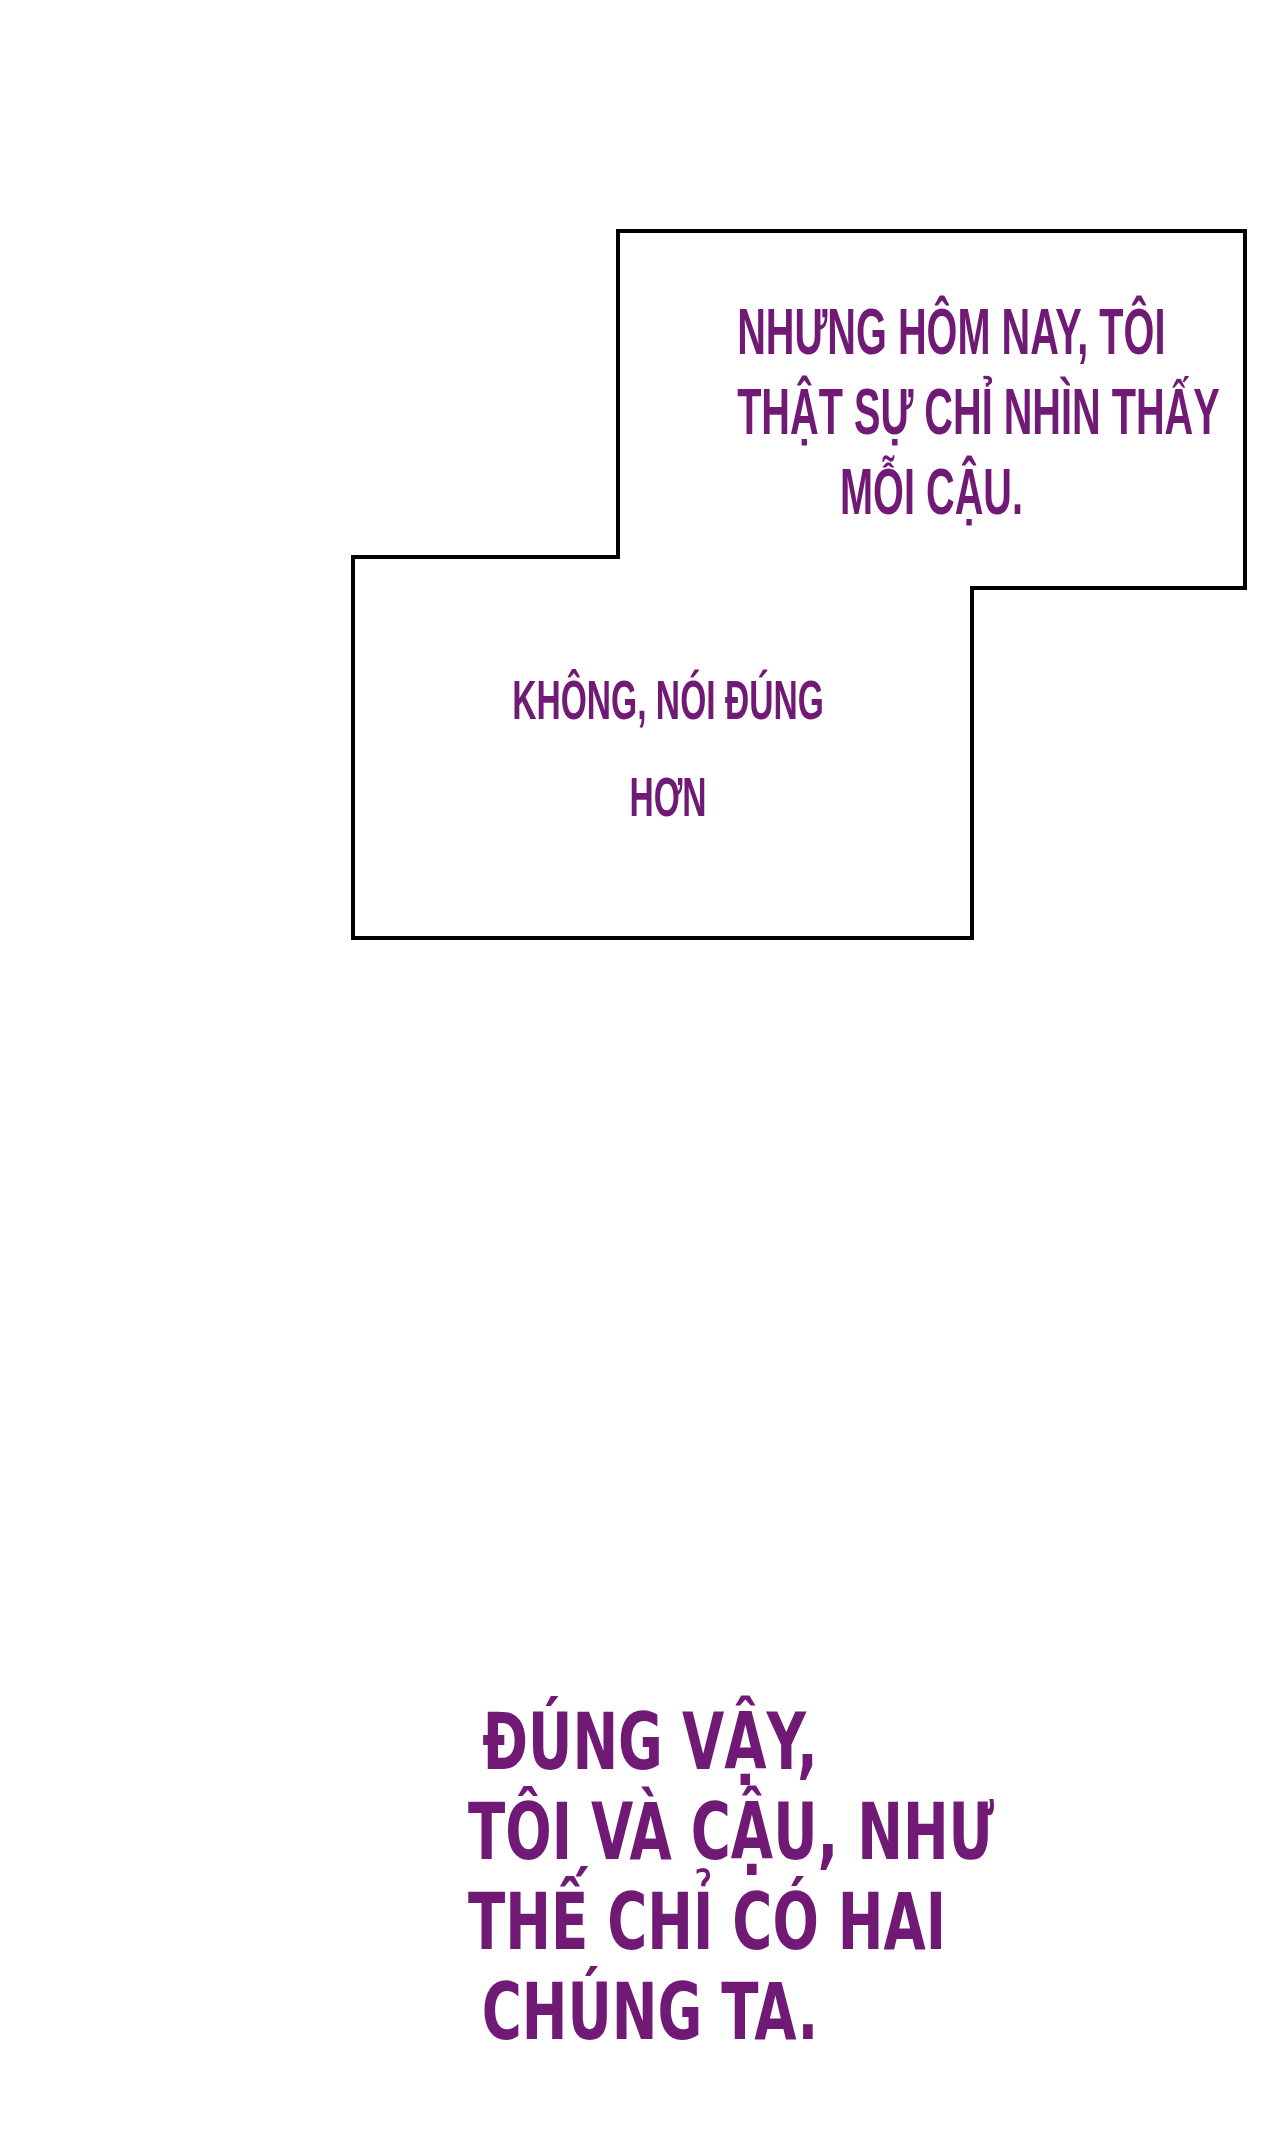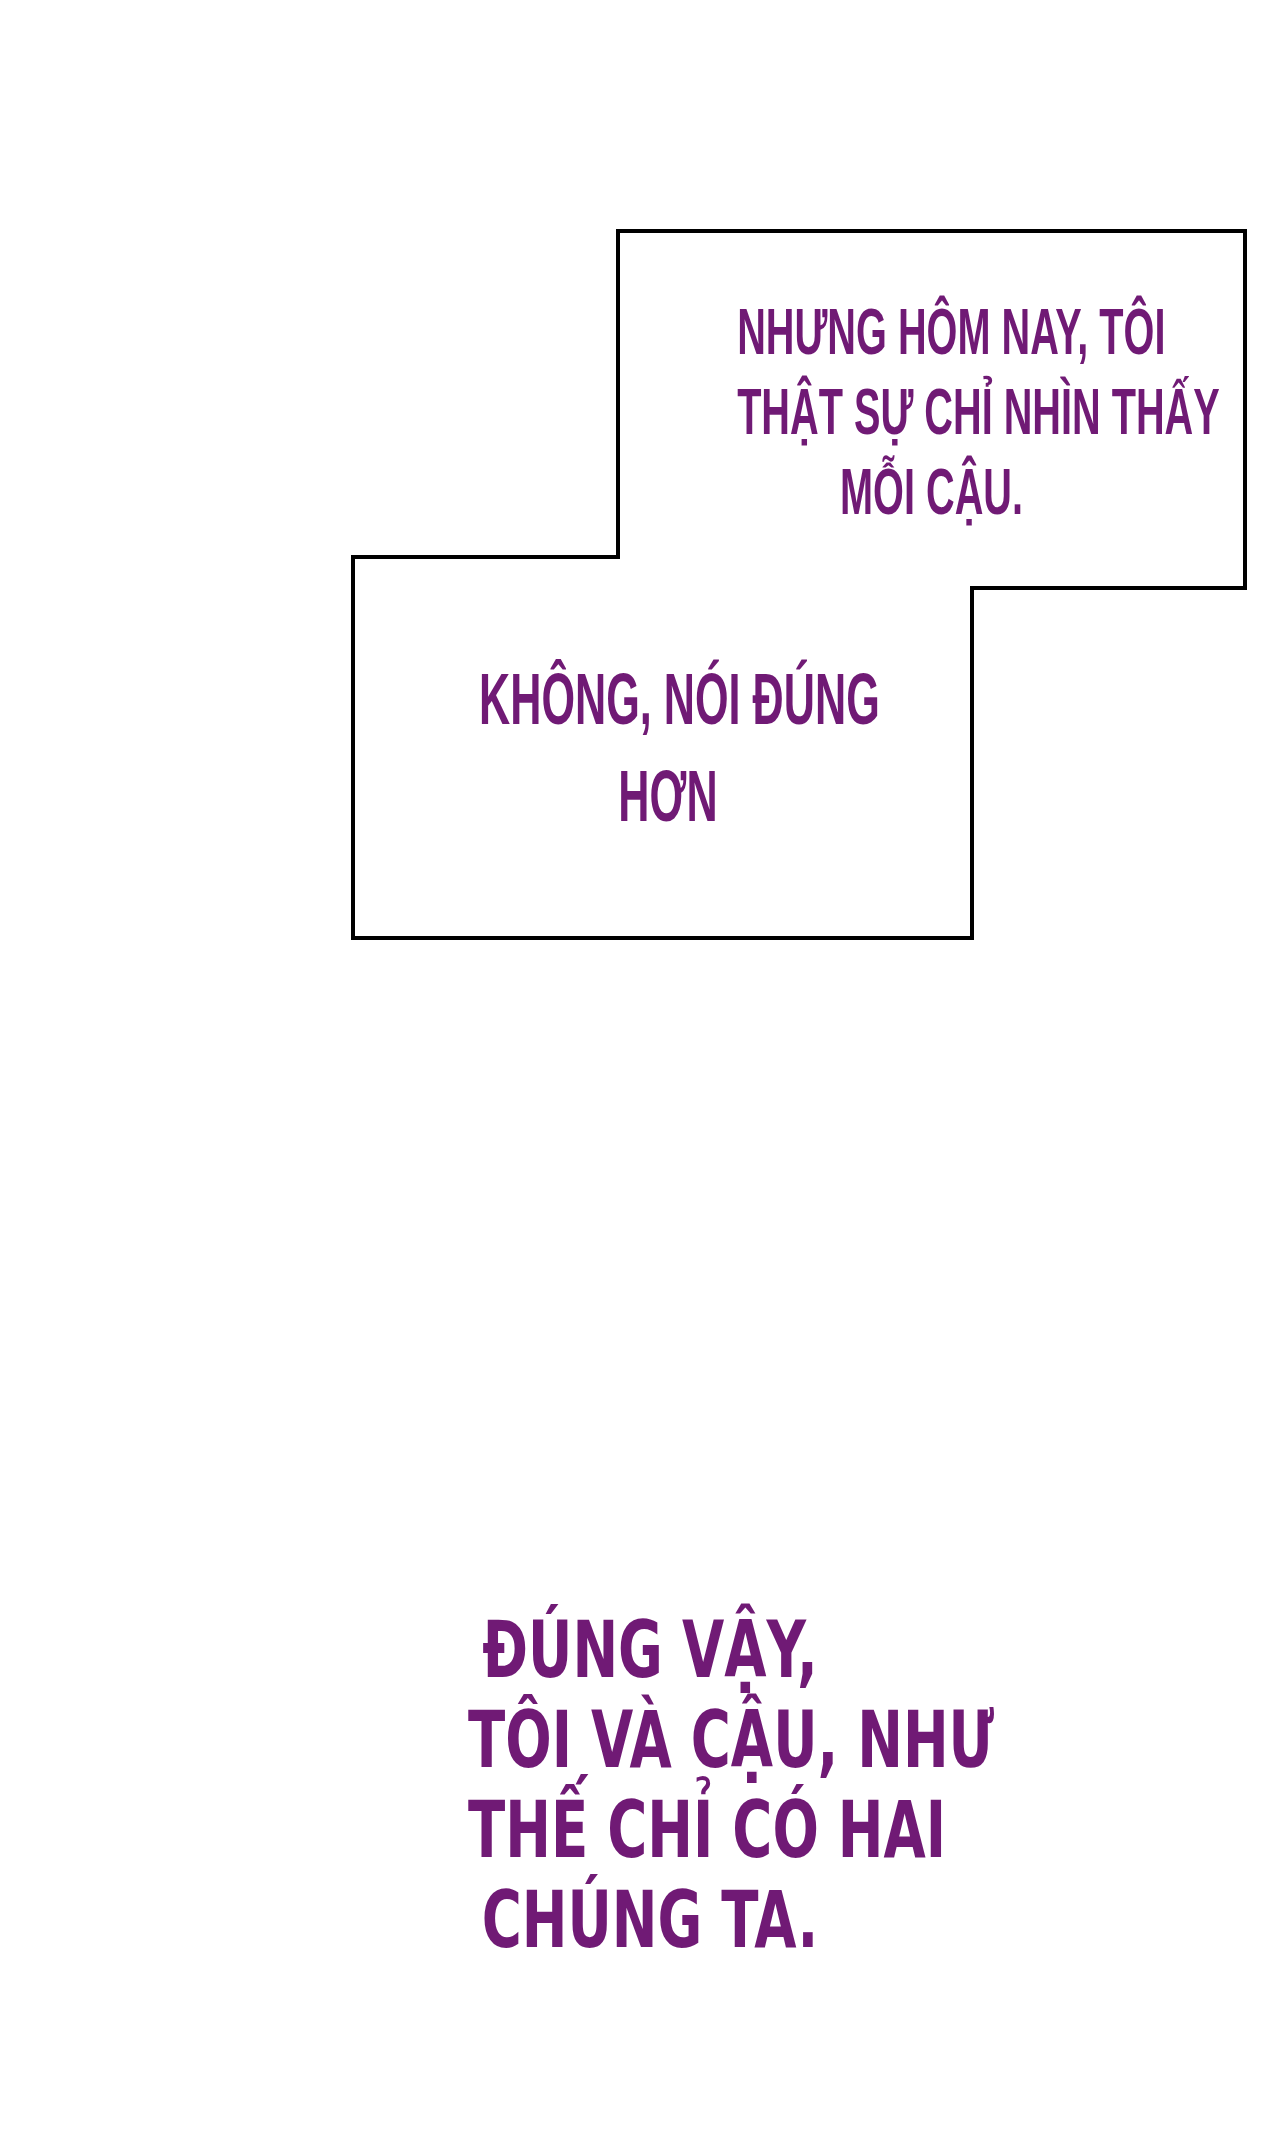--- a/index.html
+++ b/index.html
@@ -11,24 +11,24 @@
       text-align: center;
       font-family: "Liberation Sans", sans-serif;
       font-weight: bold;
       text-transform: uppercase;
       white-space: nowrap;
     }
     .caption .line { display: block; transform-origin: center; }
     
     #cap1 { left: 618px; width: 627px; top: 292px; font-size: 64px; line-height: 80px; }
     #cap1 .line { transform: scaleX(0.62); }
-    #cap2 { left: 353px; width: 630px; top: 651px; font-size: 72px; line-height: 97px; }
+    #cap2 { left: 353px; width: 630px; top: 651px; font-size: 56px; line-height: 97px; }
     #cap2 .line { transform: scaleX(0.60); }
     
-    #cap3 { left: 390px; width: 520px; top: 1605px; font-size: 78px; line-height: 90px; font-family: "DejaVu Sans", sans-serif; }
+    #cap3 { left: 390px; width: 520px; top: 1697px; font-size: 78px; line-height: 90px; font-family: "DejaVu Sans", sans-serif; }
     #cap3 .line { transform: scaleX(0.70); }
   </style>
 </head>
 <body>
 
 <svg class="frame" width="1280" height="2136">
   <path d="M618 231 L1245 231 L1245 588 L972 588 L972 938 L353 938 L353 557 L618 557 Z" fill="#ffffff" stroke="#000000" stroke-width="4" stroke-linejoin="miter"></path>
 </svg>
 
 <div id="cap1" class="caption">

